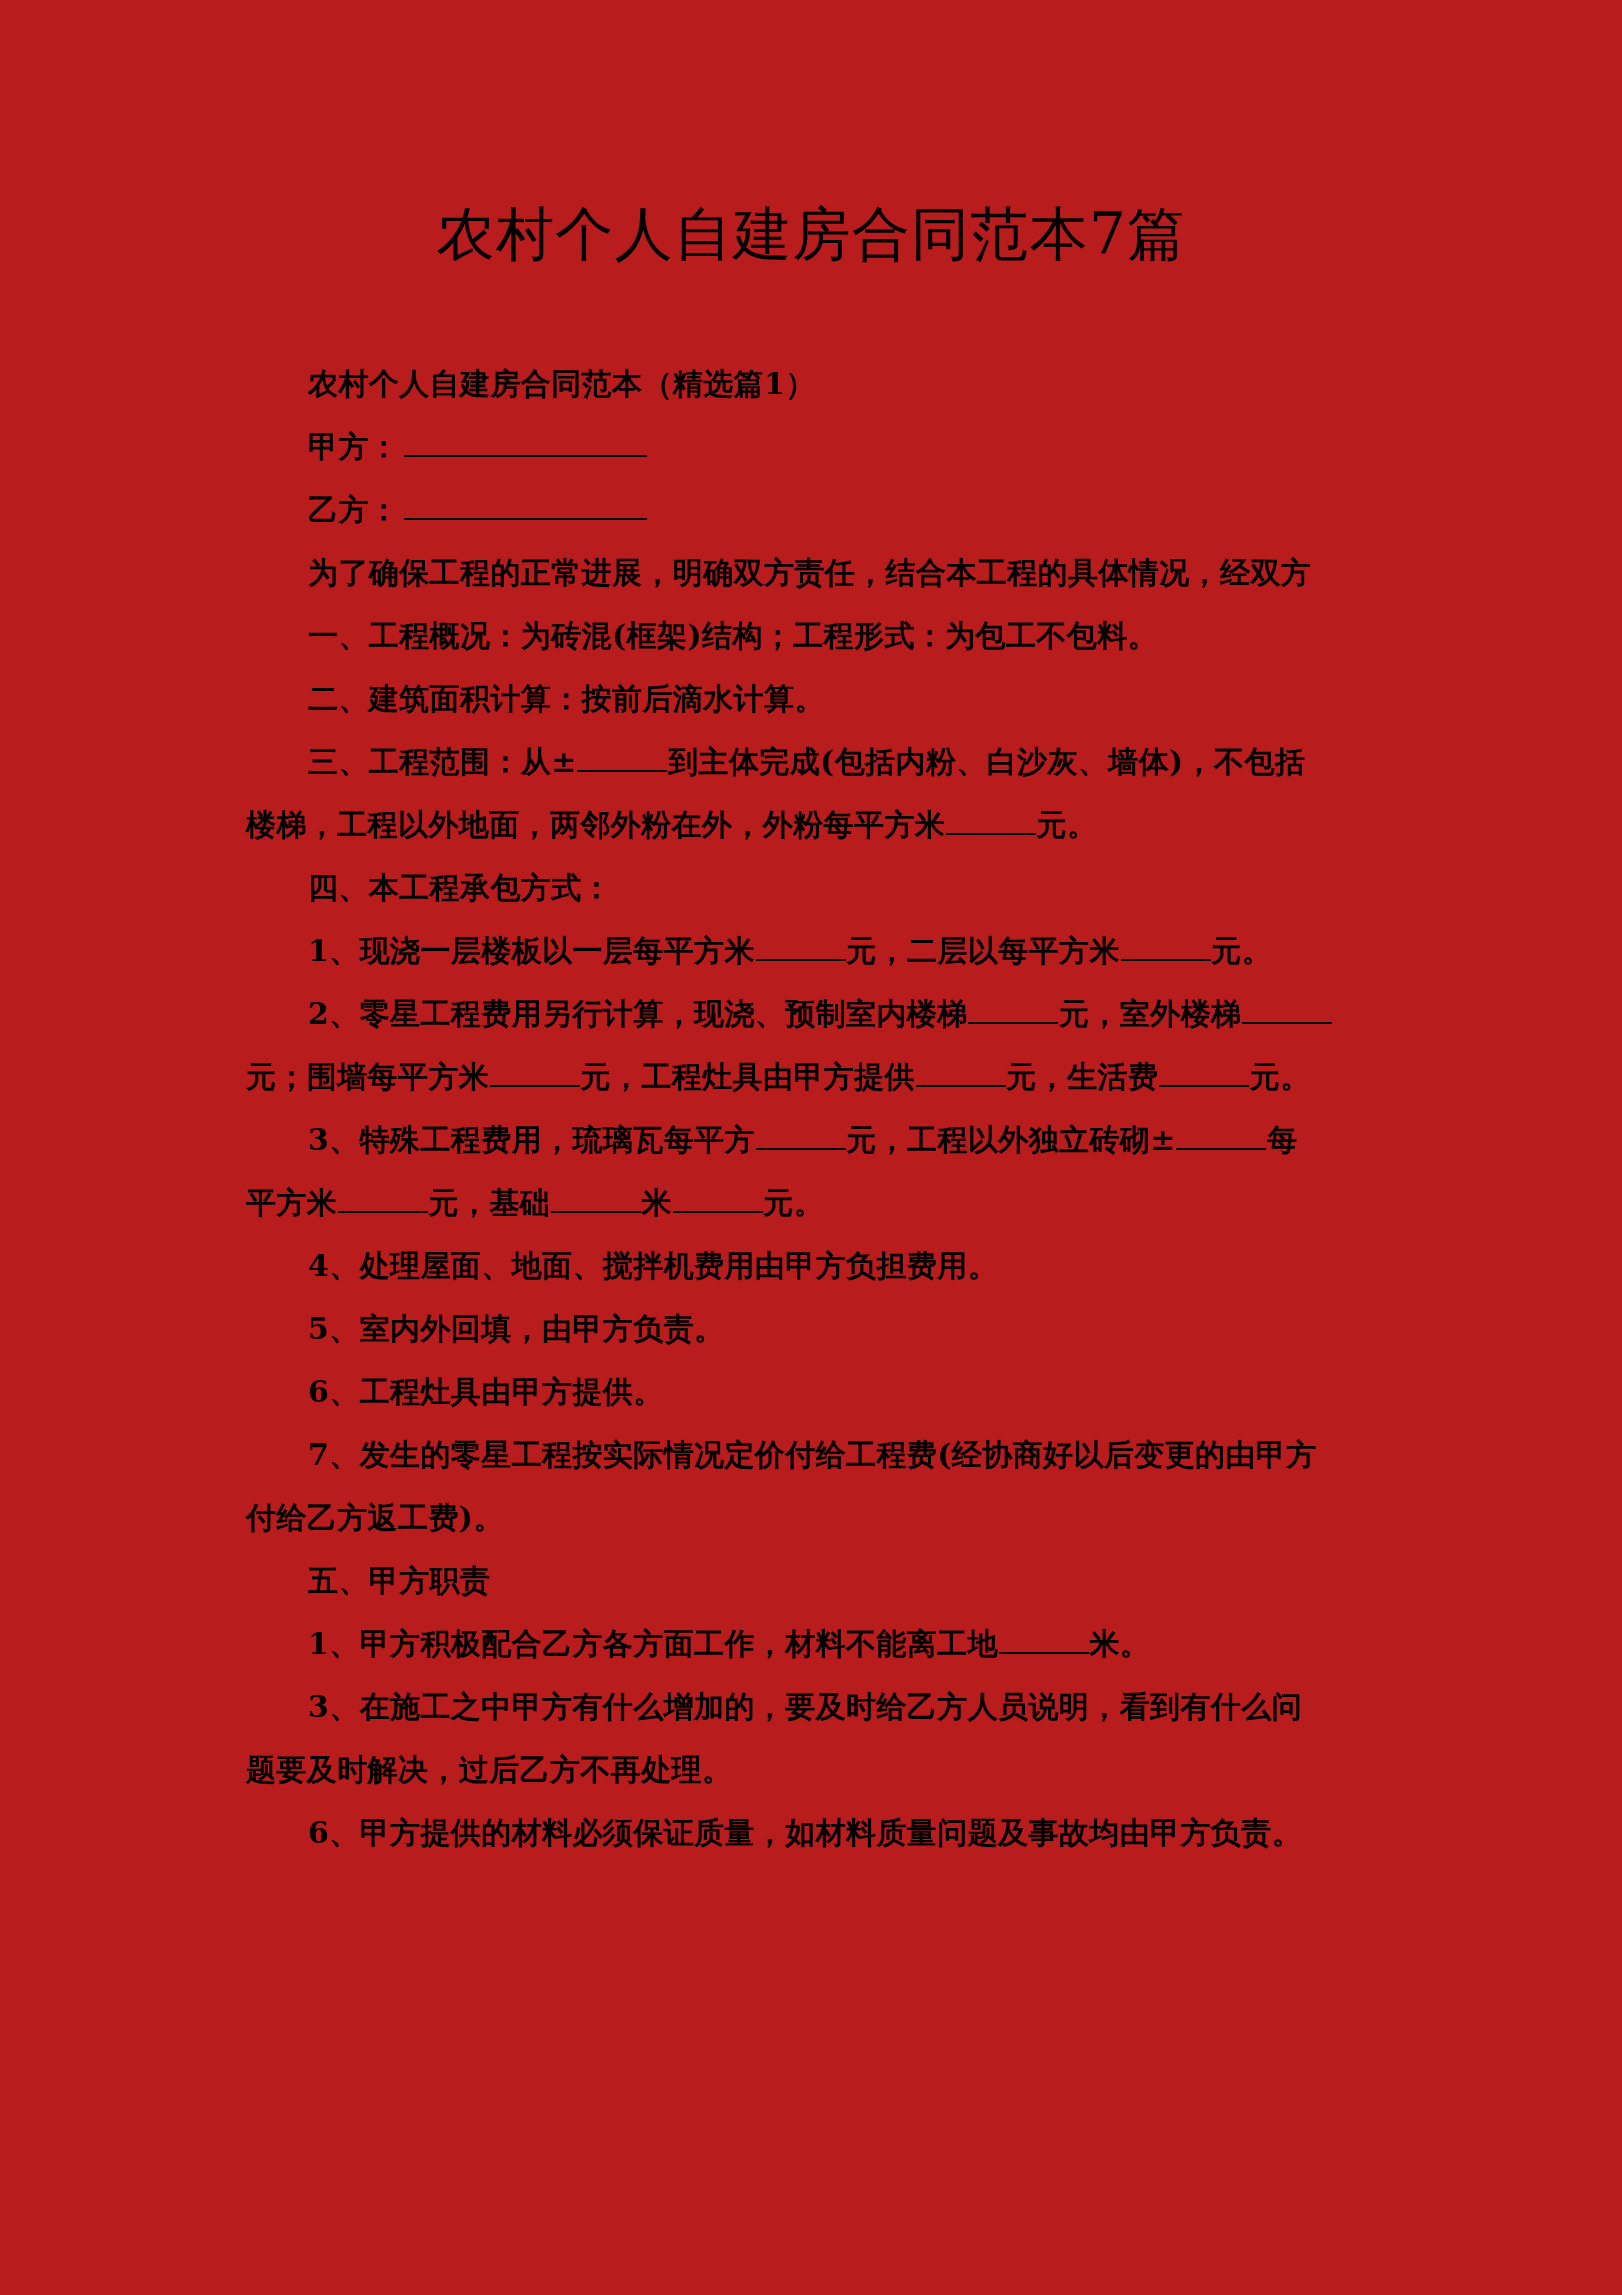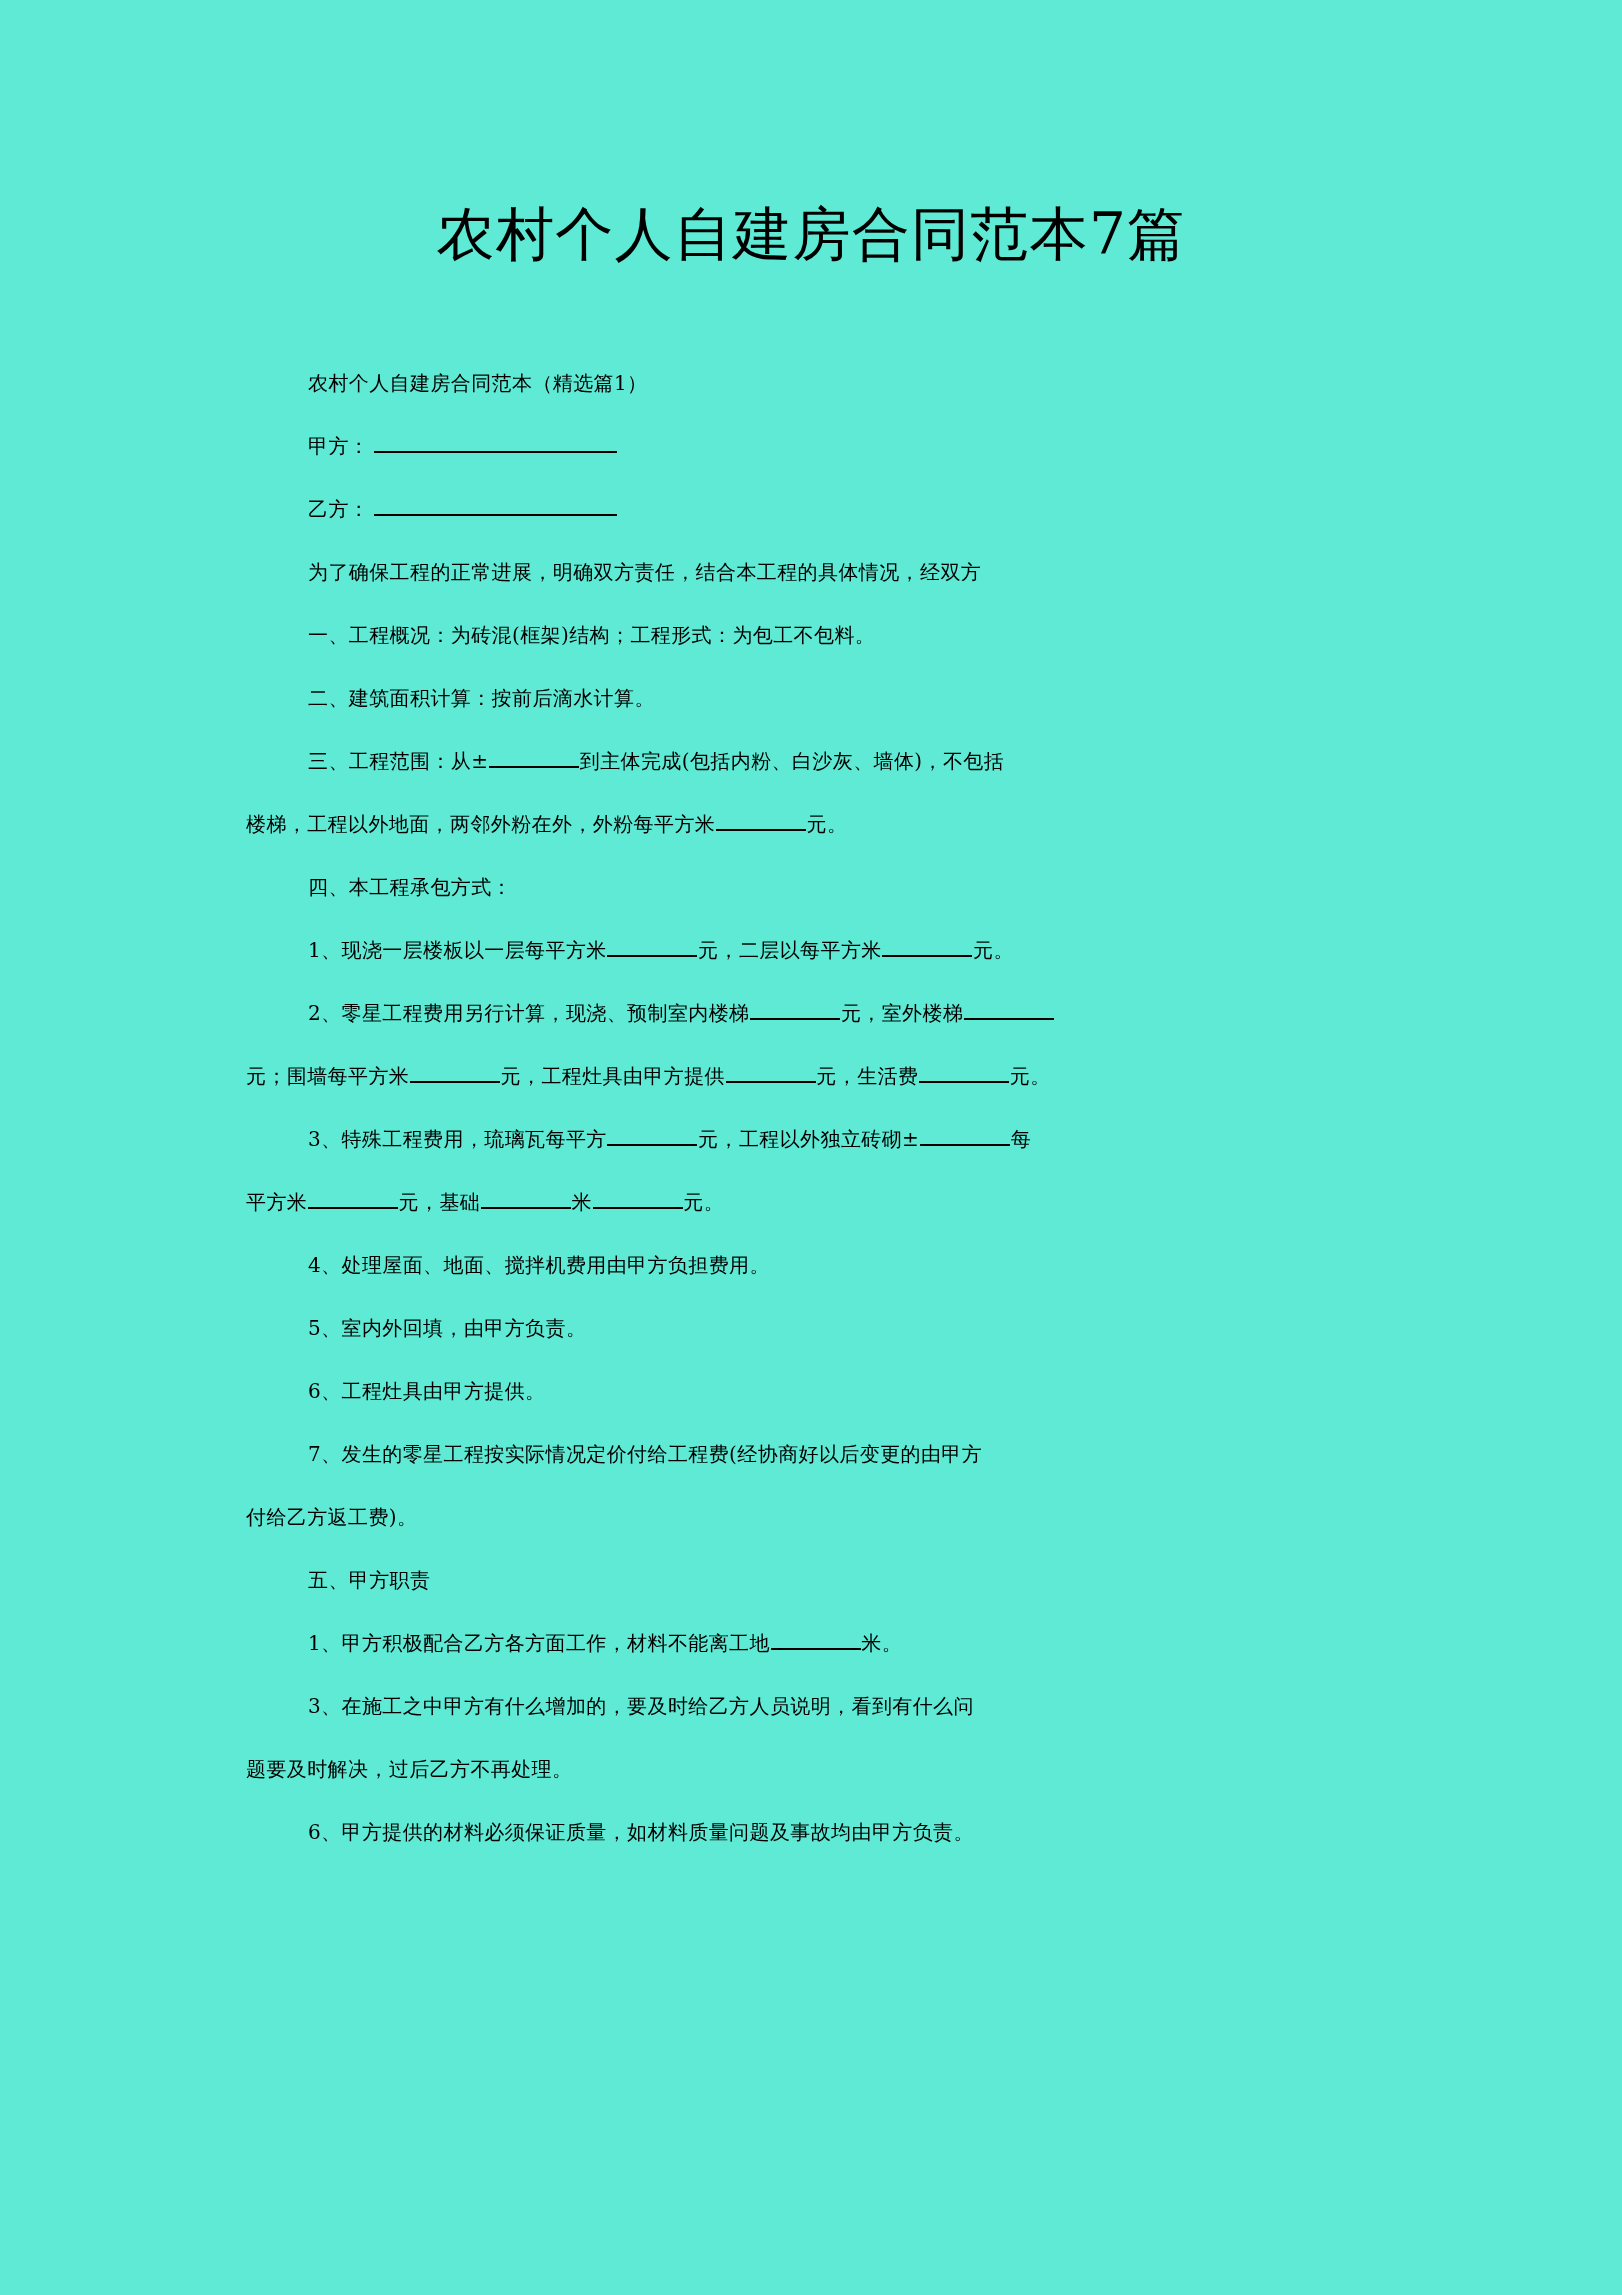--- a/index.html
+++ b/index.html
@@ -14,45 +14,46 @@
       overflow: hidden;
       font-family: "DejaVu Serif", "Liberation Serif", serif;
       color: #000000;
     }
     .page {
       position: absolute;
       left: 0;
       top: 0;
       width: 1623px;
       height: 2295px;
-      background: #5eead4;
+      background: #b91c1c;
     }
     .title {
       position: absolute;
       left: 0;
       width: 1623px;
       top: 195px;
       text-align: center;
       font-size: 58px;
       line-height: 79px;
       letter-spacing: 1.3px;
       white-space: nowrap;
     }
     .body {
       position: absolute;
       left: 246px;
       top: 352px;
       width: 1139px;
     }
     .line {
-      font-size: 20px;
+      font-size: 30px;
       height: 63px;
       line-height: 63px;
       white-space: nowrap;
       letter-spacing: 0.4px;
+      font-weight: bold;
     }
     .indent {
       padding-left: 62px;
     }
     .blank {
       display: inline-block;
       border-bottom: 2px solid #000;
       height: 26px;
       vertical-align: baseline;
       margin: 0 0.7px;

